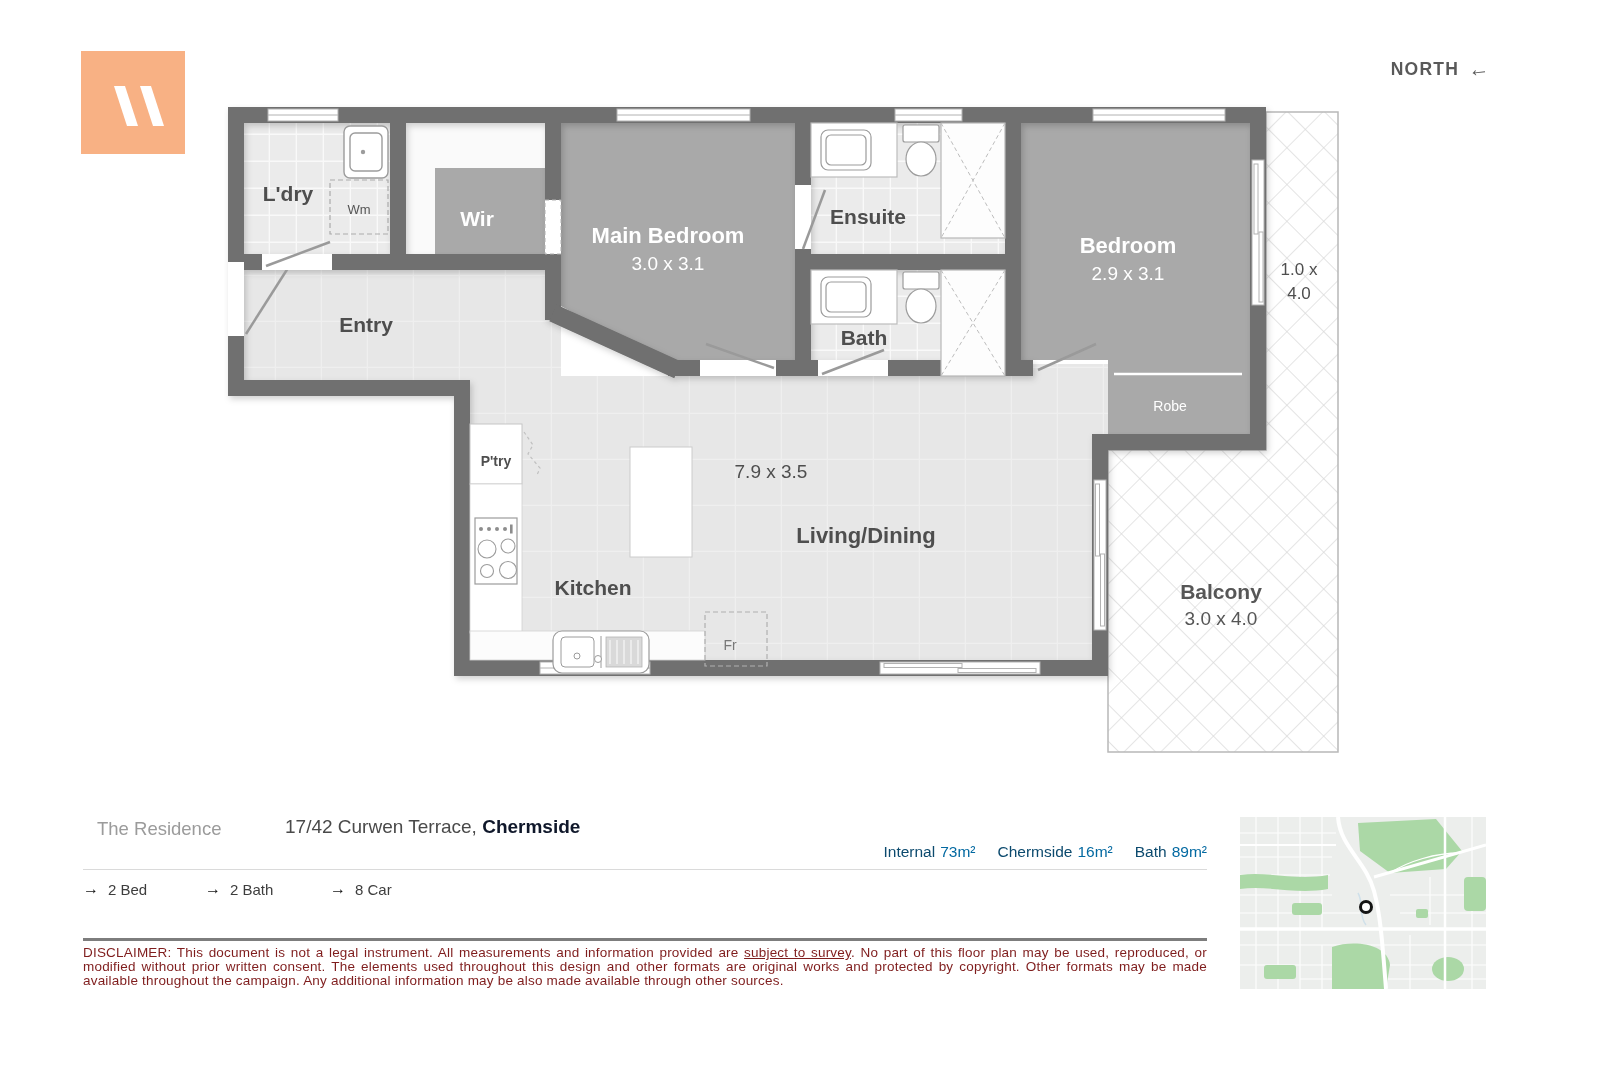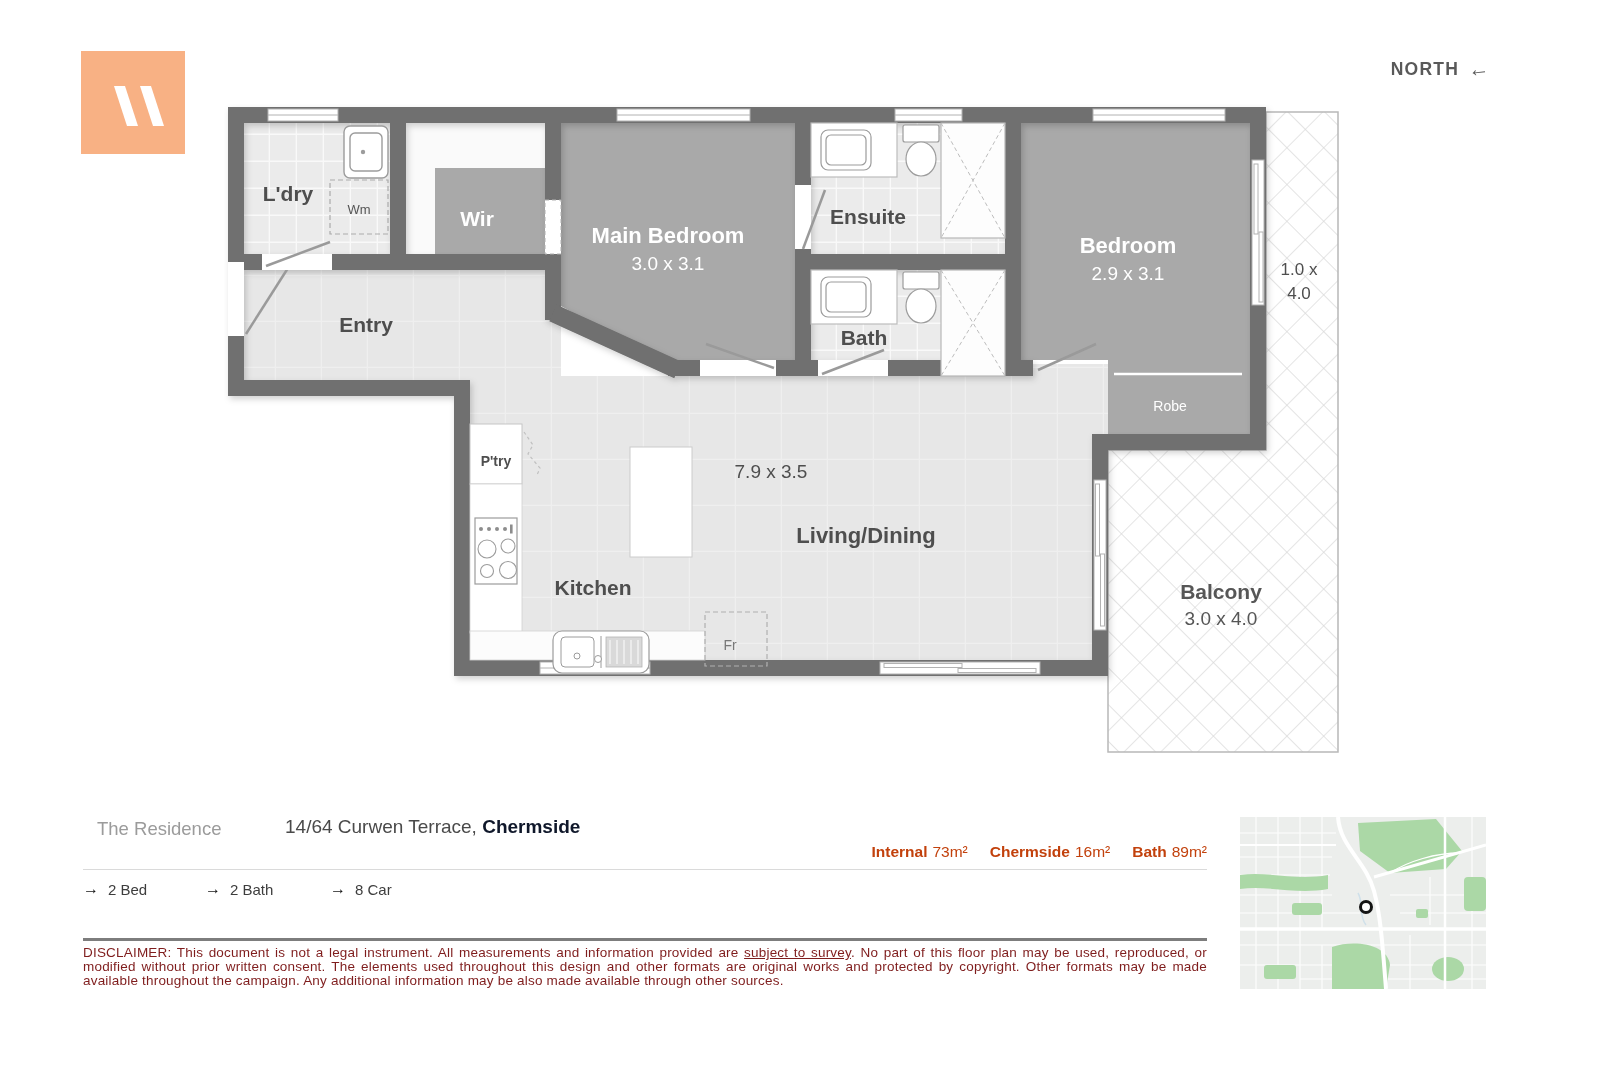--- a/index.html
+++ b/index.html
@@ -11,22 +11,22 @@
   .north .arr{font-size:21px;font-weight:bold;transform:rotate(-6deg);letter-spacing:0;}
 
   .plan{position:absolute;left:224px;top:104px;width:1120px;height:652px;}
   .plan text{font-family:"Liberation Sans",sans-serif;}
 
   .footer{position:absolute;left:83px;top:810px;width:1124px;height:200px;}
   .brand{position:absolute;left:0;top:8px;font-size:18.5px;color:#9b9b9b;margin-left:14px;}
   .address{position:absolute;left:202px;top:6px;font-size:19px;color:#4a4a4a;}
   .address b{color:#0f172a;}
   .areas{position:absolute;right:0;top:33px;display:flex;gap:22px;font-size:15.5px;white-space:nowrap;}
-  .area .al{font-weight:bold;color:#c2410c;}
-  .area .av{color:#c2410c;margin-left:5px;}
+  .area .al{font-weight:normal;color:#0c4a6e;}
+  .area .av{color:#0369a1;margin-left:5px;}
   .div1{position:absolute;left:0;top:59px;width:100%;height:1px;background:#dadada;}
   .features{position:absolute;left:0;top:70px;width:500px;height:24px;}
   .feature{position:absolute;top:0;display:flex;align-items:center;gap:9px;font-size:15px;color:#3d3d3d;}
   .feature .farr{font-weight:bold;color:#141414;font-size:16px;}
   .f0{left:0;} .f1{left:122px;} .f2{left:247px;}
   .div2{position:absolute;left:0;top:128px;width:100%;height:3px;background:#7d7d7d;}
   .disclaimer{position:absolute;left:0;top:136px;width:100%;font-size:13.5px;line-height:14px;
               color:#7f1d1d;text-align:justify;letter-spacing:.2px;}
   .disclaimer .u{text-decoration:underline;}
 
@@ -225,21 +225,21 @@
     <text x="496" y="466" font-size="14" font-weight="600" fill="#4e4e4e">P'try</text>
     <text x="730" y="650" font-size="14" fill="#787878">Fr</text>
     <text x="1170" y="411" font-size="14" fill="#ffffff">Robe</text>
     <text x="1221" y="599" font-size="21" font-weight="600" fill="#565656">Balcony</text>
     <text x="1221" y="625" font-size="19" fill="#565656">3.0 x 4.0</text>
   </g>
 </svg>
 
 <div class="footer">
   <div class="brand">The Residence</div>
-  <div class="address"><span>14/64 Curwen Terrace, </span><b>Chermside</b></div>
+  <div class="address"><span>17/42 Curwen Terrace, </span><b>Chermside</b></div>
 
   <div class="areas">
     <span class="area"><span class="al">Internal</span><span class="av">73m²</span></span>
     <span class="area"><span class="al">Chermside</span><span class="av">16m²</span></span>
     <span class="area"><span class="al">Bath</span><span class="av">89m²</span></span>
   </div>
 
   <div class="div1"></div>
 
   <div class="features">

